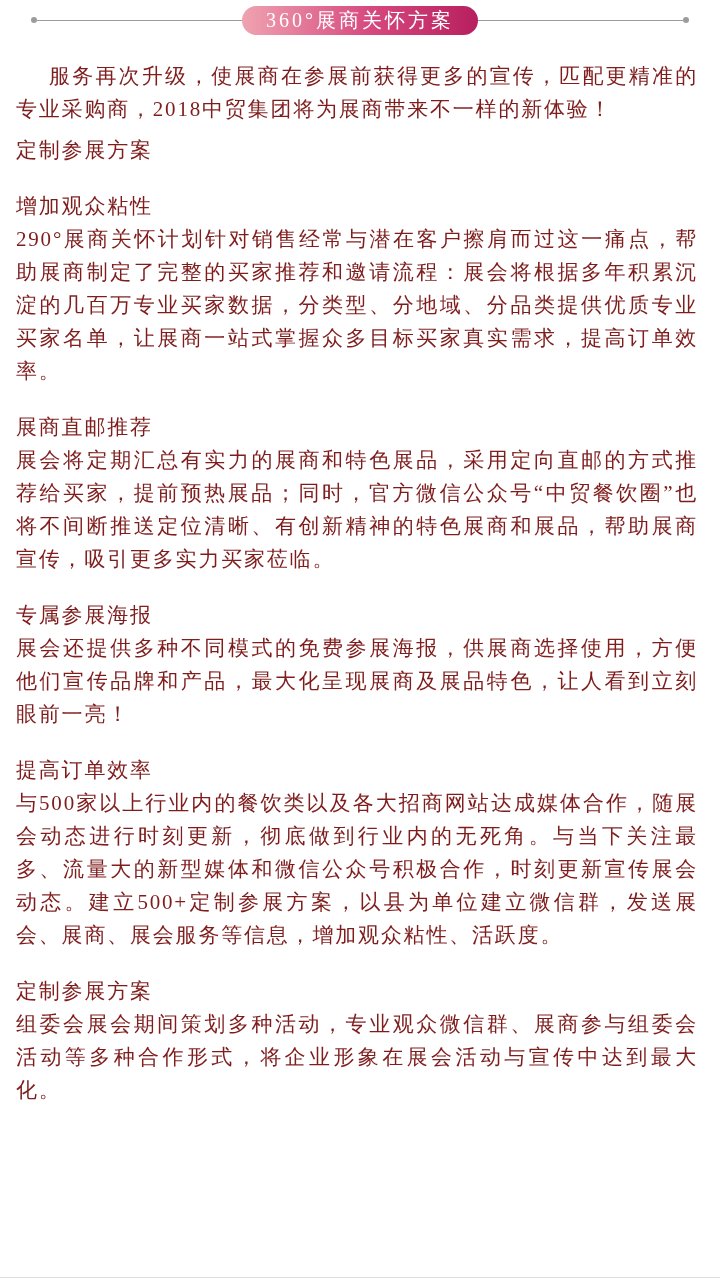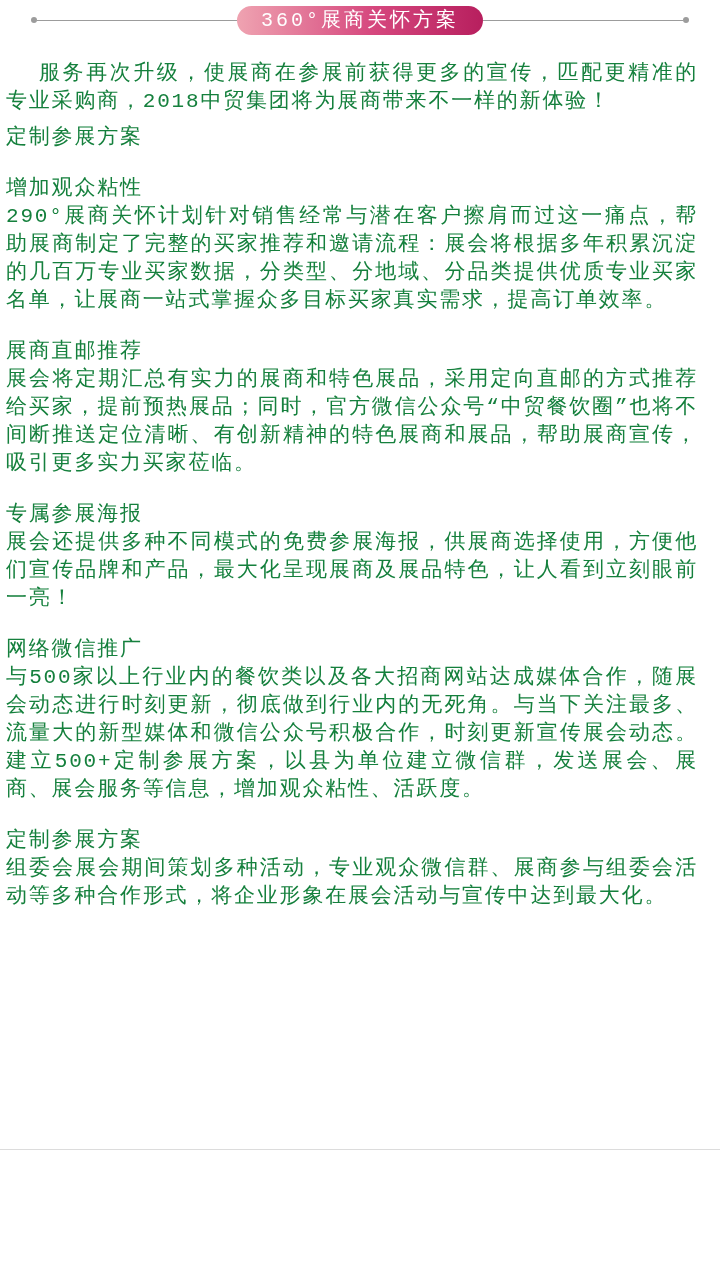--- a/index.html
+++ b/index.html
@@ -3,24 +3,24 @@
 <meta charset="utf-8">
 <style>
   html, body {
     margin: 0;
     padding: 0;
     background: #ffffff;
   }
   .page {
     position: relative;
     width: 720px;
-    height: 1150px;
+    height: 1278px;
     background: #ffffff;
     overflow: hidden;
-    font-family: Liberation Mono, monospace;
+    font-family: Liberation Serif, serif;
   }
   
   .title-header {
     display: flex;
     align-items: center;
     padding: 5px 31px 0 31px;
     height: 30px;
   }
   .end-dot {
     flex: none;
@@ -42,24 +42,24 @@
     border-radius: 15px;
     background: linear-gradient(90deg, #efa3b1 0%, #d6487e 55%, #b71f5e 100%);
     color: #ffffff;
     font-size: 20px;
     letter-spacing: 3px;
     white-space: nowrap;
     text-align: center;
   }
   
   .article {
-    padding: 25px 22px 0 6px;
-    color: #15803d;
+    padding: 25px 22px 0 16px;
+    color: #7f1d1d;
     font-size: 21px;
-    line-height: 28px;
+    line-height: 33px;
     letter-spacing: 1.8px;
     text-align: justify;
     text-justify: inter-ideograph;
   }
   .article p, .article h2 {
     margin: 0;
     padding: 0;
     font-size: 21px;
     font-weight: normal;
   }
@@ -114,21 +114,21 @@
       <h2>展商直邮推荐</h2>
       <p>展会将定期汇总有实力的展商和特色展品，采用定向直邮的方式推荐给买家，提前预热展品；同时，官方微信公众号“中贸餐饮圈”也将不间断推送定位清晰、有创新精神的特色展商和展品，帮助展商宣传，吸引更多实力买家莅临。</p>
     </section>
 
     <section class="section">
       <h2>专属参展海报</h2>
       <p>展会还提供多种不同模式的免费参展海报，供展商选择使用，方便他们宣传品牌和产品，最大化呈现展商及展品特色，让人看到立刻眼前一亮！</p>
     </section>
 
     <section class="section">
-      <h2>网络微信推广</h2>
+      <h2>提高订单效率</h2>
       <p>与500家以上行业内的餐饮类以及各大招商网站达成媒体合作，随展会动态进行时刻更新，彻底做到行业内的无死角。与当下关注最多、流量大的新型媒体和微信公众号积极合作，时刻更新宣传展会动态。建立500+定制参展方案，以县为单位建立微信群，发送展会、展商、展会服务等信息，增加观众粘性、活跃度。</p>
     </section>
 
     <section class="section">
       <h2>定制参展方案</h2>
       <p>组委会展会期间策划多种活动，专业观众微信群、展商参与组委会活动等多种合作形式，将企业形象在展会活动与宣传中达到最大化。</p>
     </section>
 
   </main>
 

